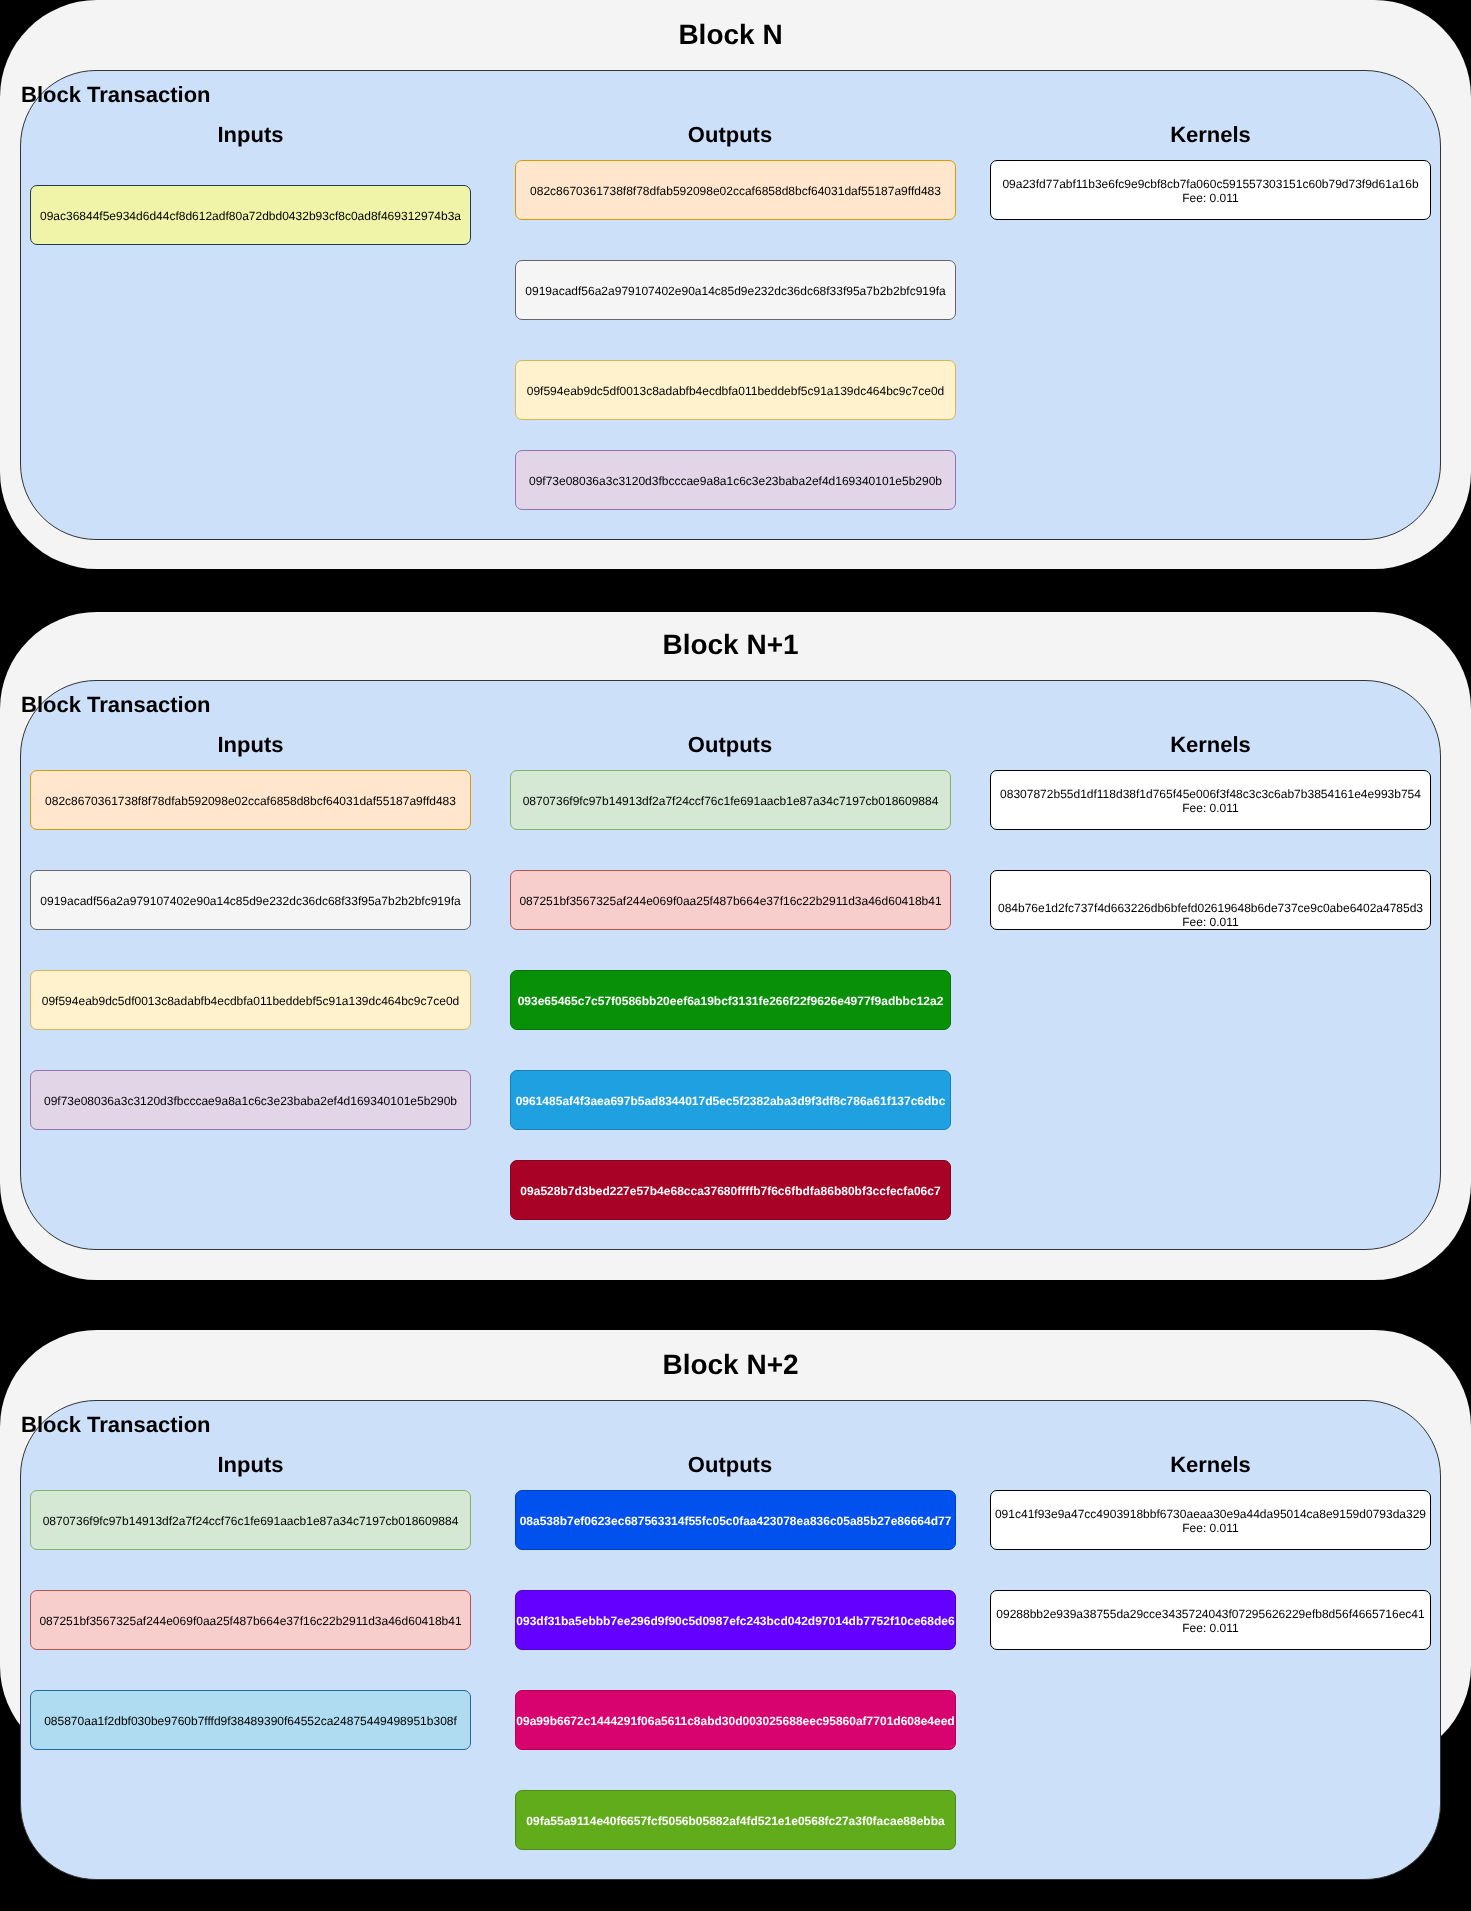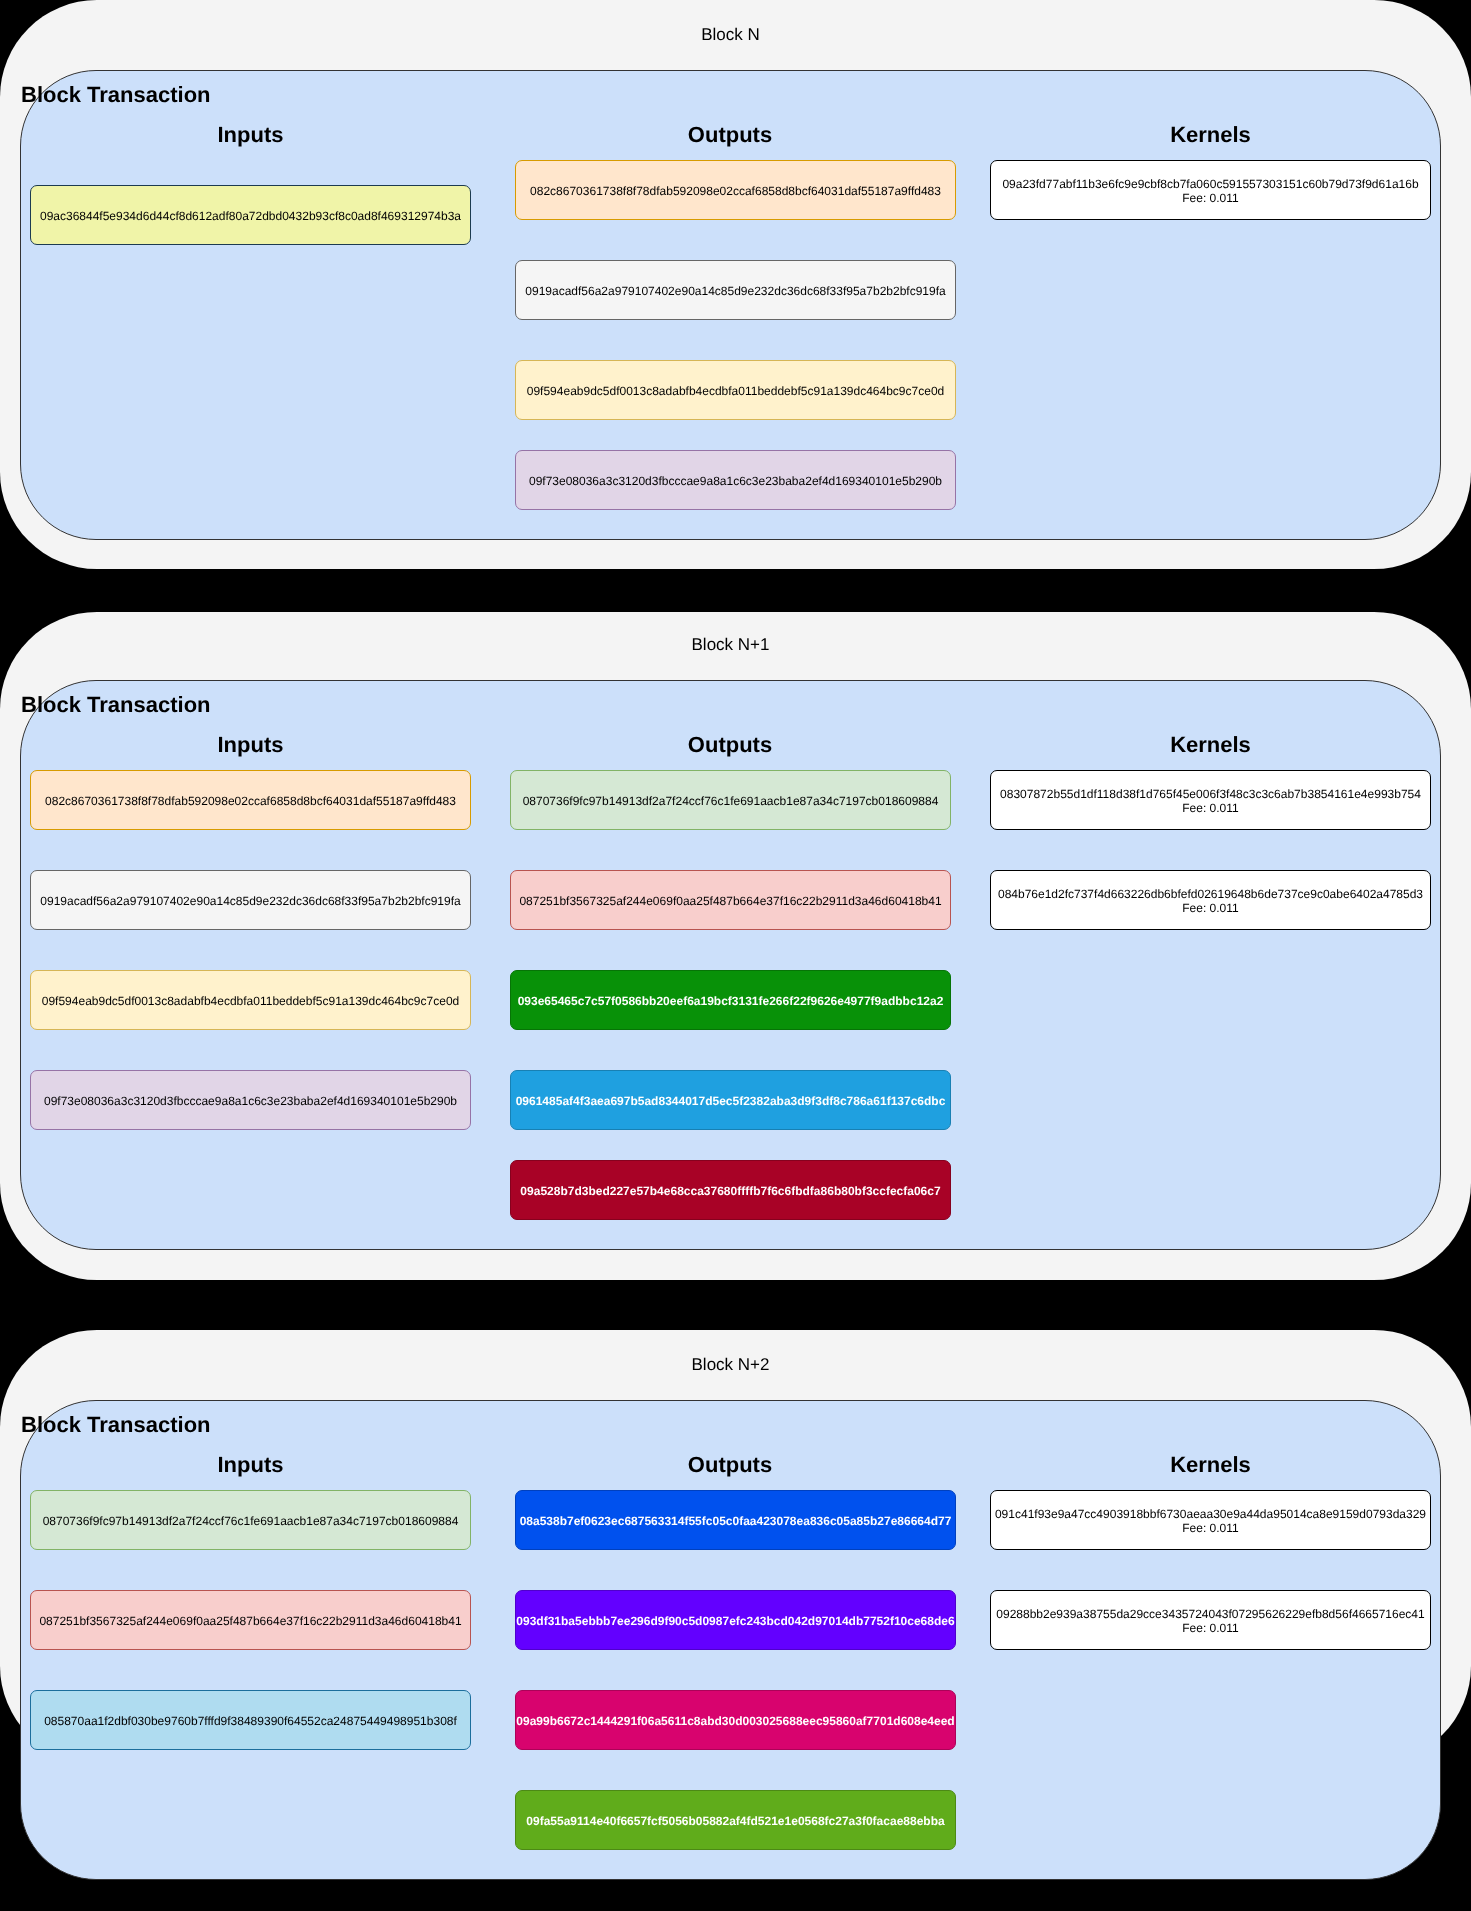--- a/index.html
+++ b/index.html
@@ -5,21 +5,21 @@
 <style>
   html,body{margin:0;padding:0;background:#000000;}
   body{width:1471px;height:1911px;overflow:hidden;
        font-family:"Liberation Sans", sans-serif;
        -webkit-font-smoothing:antialiased;text-rendering:geometricPrecision;}
   #page{position:relative;width:1471px;height:1911px;background:#000000;overflow:hidden;}
 
   .block{position:absolute;left:0;width:1471px;box-sizing:border-box;
          background:#f4f4f4;border-radius:97px;}
   .block-title{position:absolute;left:20px;width:1421px;text-align:center;
-               font-size:17px;font-weight:normal;color:#000;line-height:22px;
+               font-size:28px;font-weight:bold;color:#000;line-height:22px;
                white-space:nowrap;}
   .tx-panel{position:absolute;box-sizing:border-box;background:#cce0fa;
             border:1.5px solid #2b2b2b;border-radius:76px;}
   .tx-title{position:absolute;
             font-size:22px;font-weight:bold;color:#000;line-height:22px;
             white-space:nowrap;}
   .col-title{position:absolute;text-align:center;font-size:22px;
              font-weight:bold;color:#000;line-height:22px;width:441px;
              white-space:nowrap;}
   .cell{position:absolute;box-sizing:border-box;width:441px;height:60px;
@@ -96,21 +96,21 @@
         <span class="line">0961485af4f3aea697b5ad8344017d5ec5f2382aba3d9f3df8c786a61f137c6dbc</span>
       </div>
       <div class="cell bold" style="left: 510px; top: 548px; background: rgb(168, 2, 38); border-color: rgb(134, 1, 30); color: rgb(255, 255, 255);">
         <span class="line">09a528b7d3bed227e57b4e68cca37680ffffb7f6c6fbdfa86b80bf3ccfecfa06c7</span>
       </div>
       <div class="col-title" style="left: 990px; top: 122px;">Kernels</div>
       <div class="cell" style="left: 990px; top: 158px; background: rgb(255, 255, 255); border-color: rgb(0, 0, 0); color: rgb(0, 0, 0);">
         <span class="line">08307872b55d1df118d38f1d765f45e006f3f48c3c3c6ab7b3854161e4e993b754</span>
         <span class="line">Fee: 0.011</span>
       </div>
-      <div class="cell" style="left: 990px; top: 258px; background: rgb(255, 255, 255); border-color: rgb(0, 0, 0); color: rgb(0, 0, 0);">
+      <div class="cell" style="left: 990px; top: 258px; background: rgb(255, 255, 255); border-color: rgb(0, 0, 0); color: rgb(0, 0, 0); justify-content: flex-end;">
         <span class="line">084b76e1d2fc737f4d663226db6bfefd02619648b6de737ce9c0abe6402a4785d3</span>
         <span class="line">Fee: 0.011</span>
       </div>
     </div>
     <div class="block" style="top: 1330px; height: 433px; background: rgb(244, 244, 244);">
       <div class="block-title" style="top: 24px;">Block N+2</div>
       <div class="tx-panel" style="left: 20px; top: 70px; width: 1421px; height: 480px; background: rgb(204, 224, 250); border-color: rgb(51, 51, 51);">
         <div class="tx-title" style="left: 0px; width: 1418px; top: 13px;">Block Transaction</div>
       </div>
       <div class="col-title" style="left: 30px; top: 124px;">Inputs</div>

